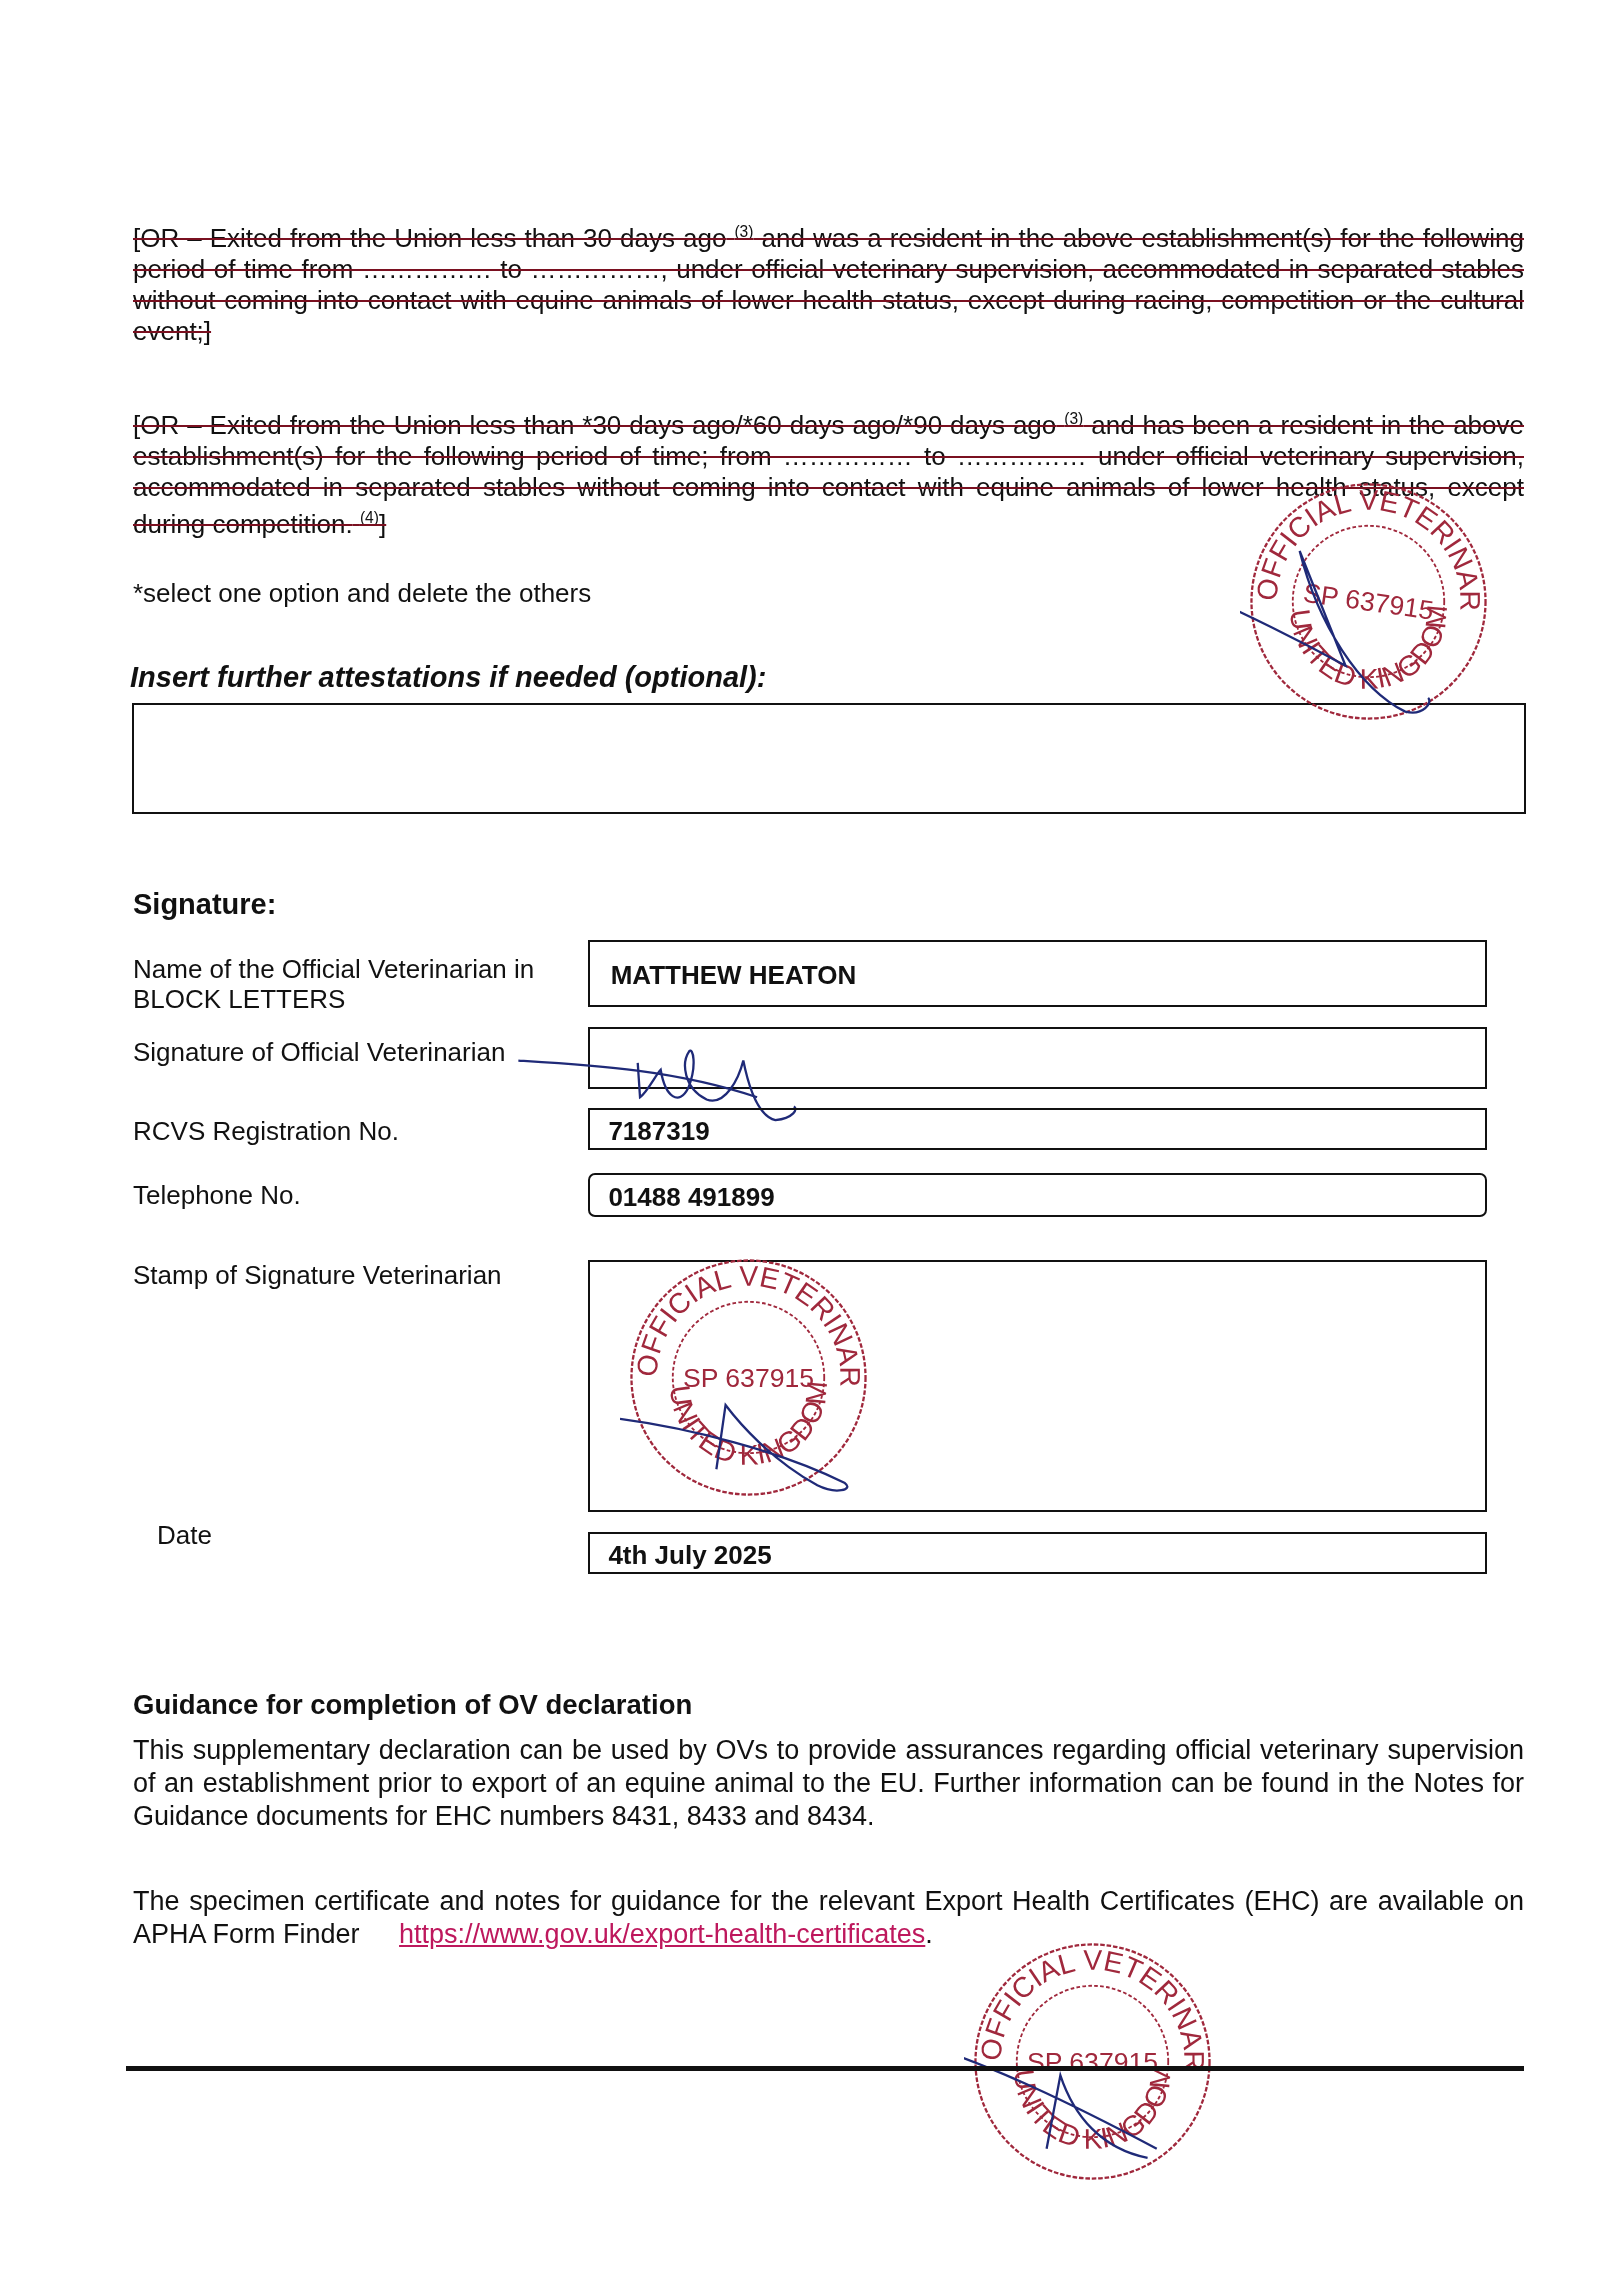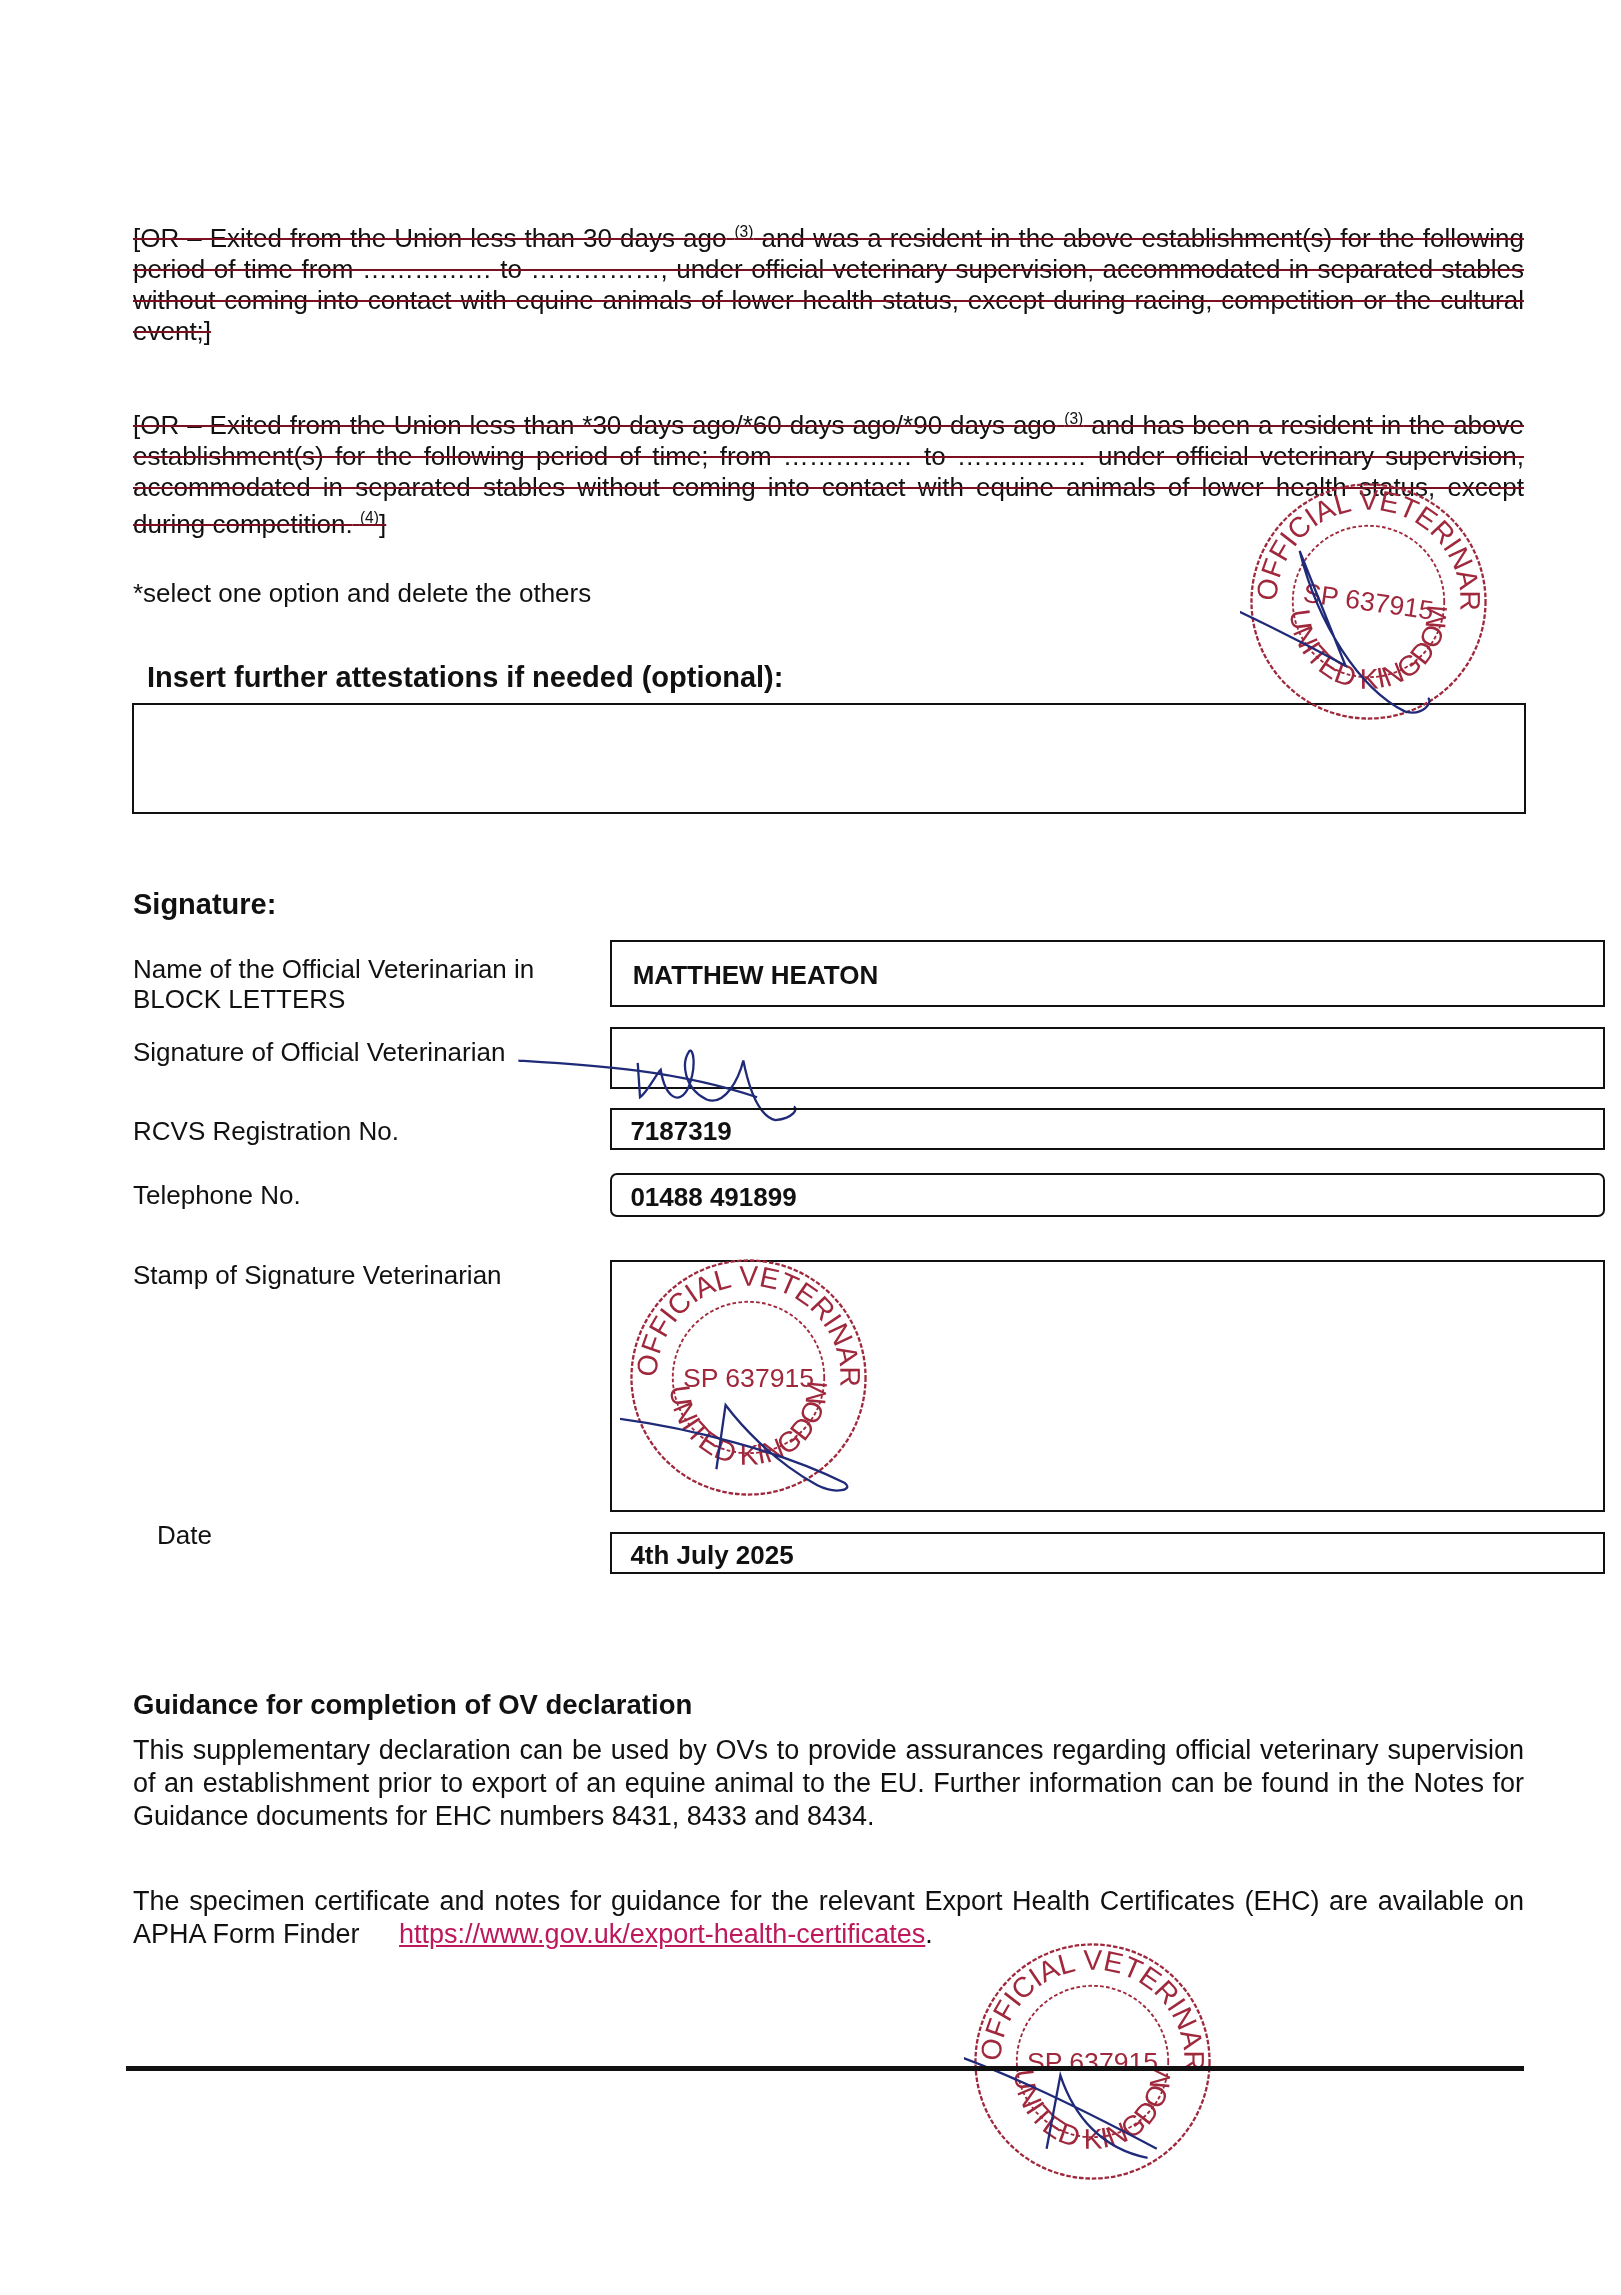--- a/index.html
+++ b/index.html
@@ -4,42 +4,42 @@
 <style>
   html, body { margin: 0; padding: 0; background: #ffffff; }
   body { width: 1622px; height: 2295px; position: relative; overflow: hidden;
          font-family: "Liberation Sans", sans-serif; color: #111; }
   .abs { position: absolute; }
   .para { left: 133px; width: 1391px; font-size: 26px; line-height: 31px; text-align: justify; }
   .struck { text-decoration: line-through; text-decoration-color: #7a1020; text-decoration-thickness: 2.3px; }
   .struck sup { font-size: 15.6px; }
   .label { left: 133px; font-size: 26px; line-height: 30px; }
   .heading { font-weight: bold; font-size: 29px; }
-  .field { left: 610px; width: 995px; border: 2.3px solid #111; box-sizing: border-box; }
+  .field { left: 588px; width: 899px; border: 2.3px solid #111; box-sizing: border-box; }
   .field-val { position: absolute; left: 20.7px; font-weight: bold; font-size: 26px; }
   .stamp { position: absolute; }
   .stamp text { font-family: "Liberation Sans", sans-serif; fill: #a0283c; }
   .link { color: #be185d; text-decoration: underline; margin-left: 32px; }
   .rule { left: 126px; width: 1398px; height: 4.6px; background: #111; }
   .footer { left: 131px; font-size: 20px; line-height: 26px; }
 </style>
 </head>
 <body>
 
 <div class="abs para" style="top:216px;">
   <span class="struck"><span>[OR – Exited from the Union less than 30 days ago</span>&nbsp;<sup>(3)</sup><span> and was a resident in the above establishment(s) for the following period of time from …………… to ……………, under official veterinary supervision, accommodated in separated stables without coming into contact with equine animals of lower health status, except during racing, competition or the cultural event;]</span></span>
 </div>
 
 <div class="abs para" style="top:403px;">
   <span class="struck"><span>[OR – Exited from the Union less than *30 days ago/*60 days ago/*90 days ago</span>&nbsp;<sup>(3)</sup><span> and has been a resident in the above establishment(s) for the following period of time; from …………… to …………… under official veterinary supervision, accommodated in separated stables without coming into contact with equine animals of lower health status, except during competition.</span>&nbsp;<sup>(4)</sup><span>]</span></span>
 </div>
 
 <div class="abs label" style="top:578px;">*select one option and delete the others</div>
 
-<div class="abs heading" style="left:147px; top:661px;">Insert further attestations if needed (optional):</div>
+<div class="abs heading" style="left:130px; top:661px;font-style:italic;">Insert further attestations if needed (optional):</div>
 <div class="abs" style="left:132px; top:703px; width:1394px; height:111px; border:2.3px solid #111; box-sizing:border-box;"></div>
 
 <div class="abs heading" style="left:133px; top:888px;">Signature:</div>
 
 <div class="abs label" style="top:939px;margin-top:15px;">
   <div>Name of the Official Veterinarian in</div>
   <div>BLOCK LETTERS</div>
 </div>
 <div class="abs field" style="top:940px; height:67px;">
   <span class="field-val" style="top:18.4px;">MATTHEW HEATON</span>

